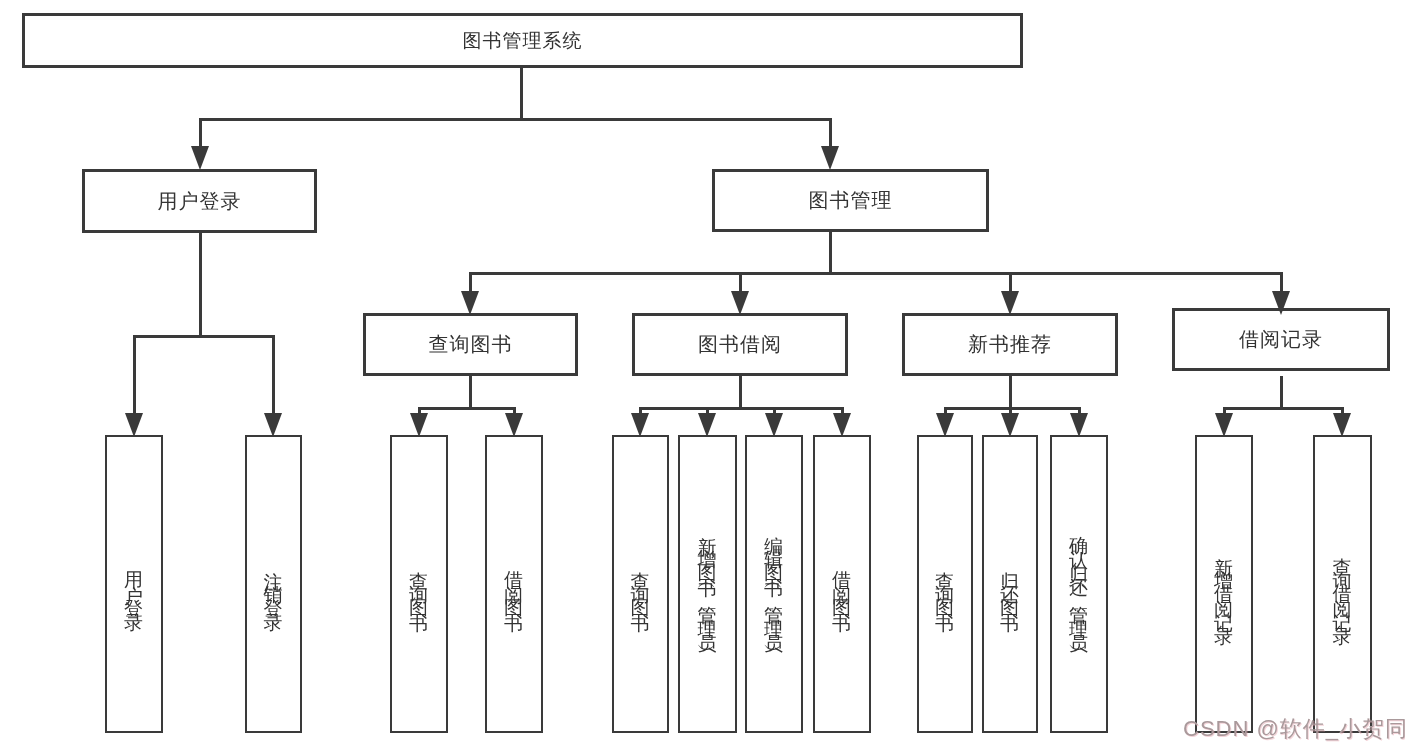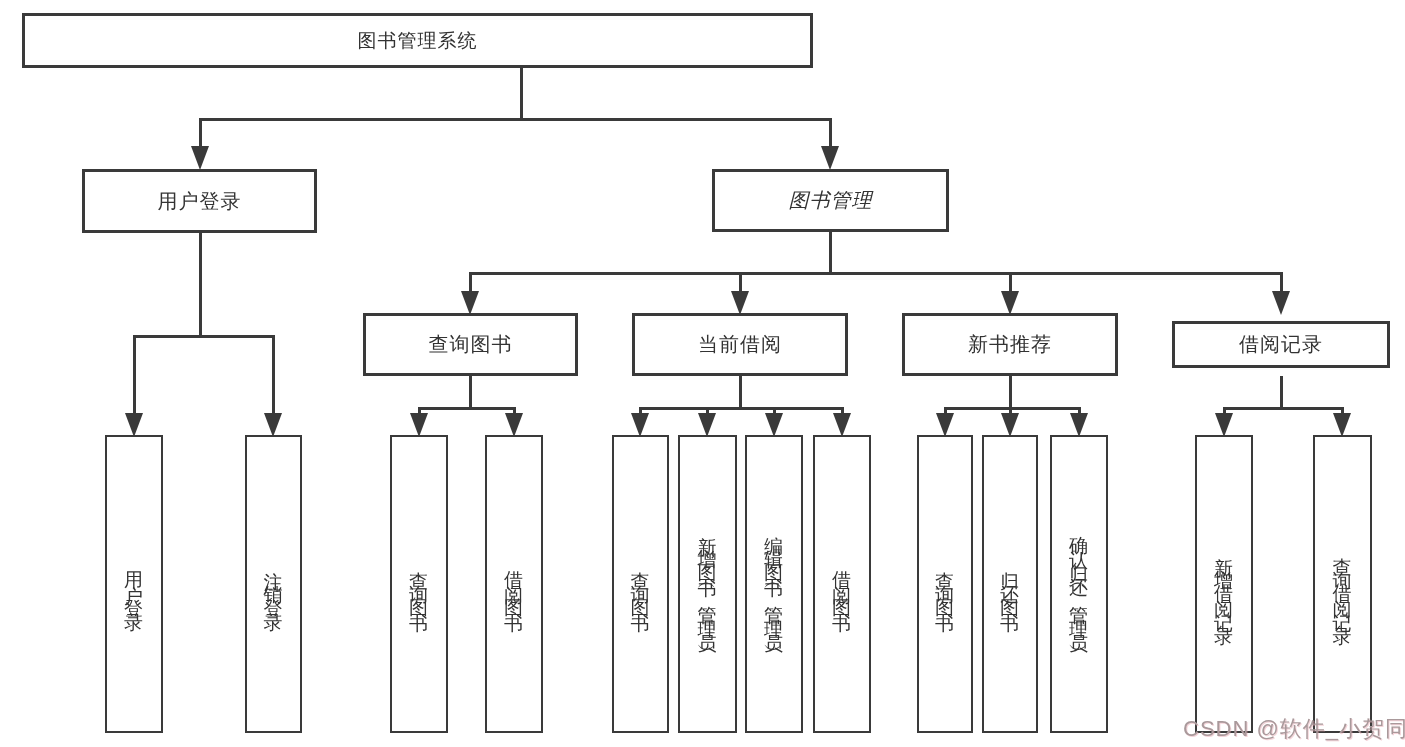--- a/index.html
+++ b/index.html
@@ -48,29 +48,29 @@
     letter-spacing:1px;
     text-shadow:1px 1px 0 rgba(231,160,170,0.45);
     white-space:nowrap;
   }
 </style>
 </head>
 <body>
 
 <div class="stage">
 
-  <div class="box root" style="left:22px;top:13px;width:791px;height:55px;">图书管理系统</div>
+  <div class="box root" style="left:22px;top:13px;width:1001px;height:55px;">图书管理系统</div>
 
   <div class="box" style="left:82px;top:169px;width:235px;height:64px;">用户登录</div>
-  <div class="box" style="left:712px;top:169px;width:237px;height:63px;font-style:italic;">图书管理</div>
+  <div class="box" style="left:712px;top:169px;width:277px;height:63px;">图书管理</div>
 
   <div class="box" style="left:363px;top:313px;width:215px;height:63px;">查询图书</div>
-  <div class="box" style="left:632px;top:313px;width:216px;height:63px;">当前借阅</div>
+  <div class="box" style="left:632px;top:313px;width:216px;height:63px;">图书借阅</div>
   <div class="box" style="left:902px;top:313px;width:216px;height:63px;">新书推荐</div>
-  <div class="box" style="left:1172px;top:321px;width:218px;height:47px;">借阅记录</div>
+  <div class="box" style="left:1172px;top:308px;width:218px;height:63px;">借阅记录</div>
 
   <div class="box vbox" style="left:105px;top:435px;width:58px;height:298px;">用户登录</div>
   <div class="box vbox" style="left:245px;top:435px;width:57px;height:298px;">注销登录</div>
 
   <div class="box vbox" style="left:390px;top:435px;width:58px;height:298px;">查询图书</div>
   <div class="box vbox" style="left:485px;top:435px;width:58px;height:298px;">借阅图书</div>
 
   <div class="box vbox" style="left:612px;top:435px;width:57px;height:298px;">查询图书</div>
   <div class="box vbox" style="left:678px;top:435px;width:59px;height:298px;">新增图书（管理员）</div>
   <div class="box vbox" style="left:745px;top:435px;width:58px;height:298px;">编辑图书（管理员）</div>

